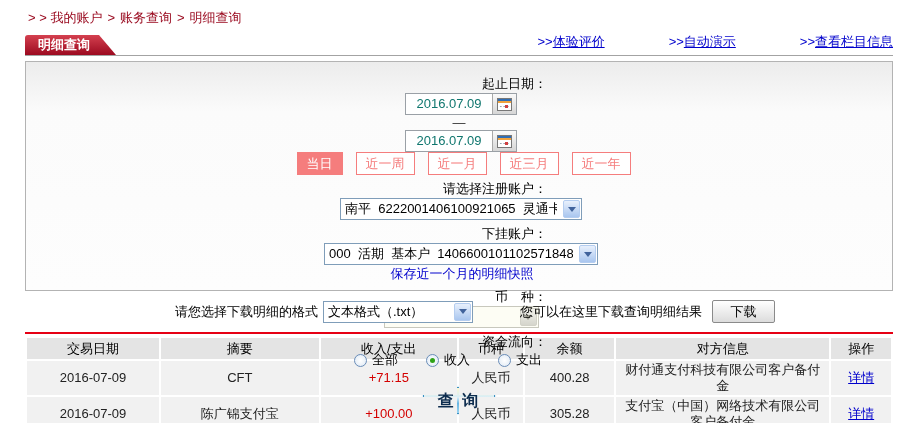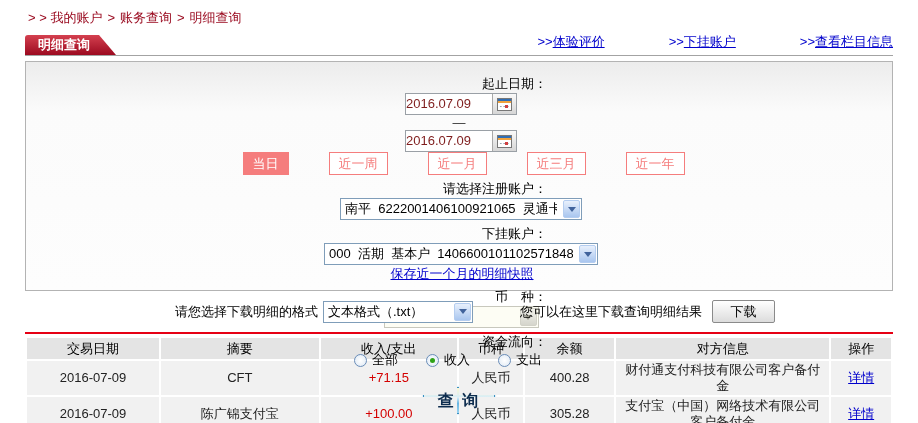--- a/index.html
+++ b/index.html
@@ -28,54 +28,54 @@
 
   
   .panel { margin:5px 0 0 25px; width:868px; height:230px; border:1px solid #b3b3b3;
            background:linear-gradient(#ececec,#fbfbfb 22%,#fdfdfd); padding-top:13px; }
   .form-row { display:flex; align-items:center; margin-bottom:5px; min-height:22px;flex-direction:column; }
   .form-label { width:176px; text-align:right; flex-shrink:0; color:#000; }
 
   
   .datebox { display:inline-flex; align-items:stretch; height:22px; border:1px solid #9aa0a6;
              background:#fff; margin-left:4px; }
-  .dval { width:86px; line-height:20px; color:#7f1d1d; white-space:pre; }
+  .dval { width:86px; text-align:center; line-height:20px; color:#0f766e; white-space:pre; }
   .calbtn { width:24px; background:linear-gradient(#fafafa,#d6d6d6); border-left:1px solid #a8a8a8;
             display:flex; align-items:center; justify-content:center; cursor:pointer; }
   .cal-icon { position:relative; width:15px; height:13px; border:1px solid #777; background:#fff; }
   .cal-icon::before { content:''; position:absolute; left:0; right:0; top:0; height:2px; background:#2f6db4; }
   .cal-icon::after  { content:''; position:absolute; left:0; right:0; top:2px; height:2px; background:#f0a23c; }
   .cal-grid { position:absolute; left:1px; right:1px; top:6px; bottom:1px;
               background-image:radial-gradient(#9aa3ad 0.8px,transparent 0.9px); background-size:3.5px 3px; }
   .cal-red { position:absolute; right:3px; bottom:2px; width:3px; height:3px; background:#d04040; }
   .dash { margin:0 9px; color:#333; }
 
   
-  .quickbar { display:flex; margin-left:22px;gap:27px; }
+  .quickbar { display:flex; margin-left:22px; }
   .quick-btn { margin-right:13px; height:23px; line-height:21px; padding:0 9px; background:#fff;
                border:1px solid var(--accent-salmon,#f57d7d); color:var(--accent-salmon,#f57d7d); cursor:pointer; }
   .quick-btn.active { background:var(--accent-salmon,#f57d7d); color:#fff; }
 
   
   .xpsel { display:inline-flex; align-items:center; justify-content:space-between; height:22px;
            border:1px solid #7f9db9; background:#fff; padding-left:4px; margin-left:4px; cursor:pointer; }
   .xpsel .val { white-space:pre; overflow:hidden; }
   .xpsel .arrow { width:17px; height:18px; margin:1px 1px 1px 6px; border:1px solid #b4cdf0; border-radius:2px;
                   background:linear-gradient(#e8f0fc,#a9c6ef); display:flex; align-items:center; justify-content:center; }
   .xpsel .arrow::before { content:''; width:0; height:0; border-left:4px solid transparent;
                           border-right:4px solid transparent; border-top:5px solid #41639c; }
   .sel-register { width:242px; }
   .sel-sub { width:274px; }
   .sel-currency { width:155px; }
   .sel-format { width:150px; margin-left:5px; }
   .xpsel.disabled { border-color:#c8c8bd; background:#fdfdf4; color:#9c9c92; cursor:default; }
   .xpsel.disabled .arrow { border-color:#d2d2c8; background:linear-gradient(#f2f2ec,#d5d5cc); }
   .xpsel.disabled .arrow::before { border-top-color:#9a9a8e; }
 
-  .bluelink { color:var(--link-blue,#0000cc); text-decoration:underline; margin-left:6px; cursor:pointer; white-space:nowrap; }
+  .bluelink { color:var(--link-blue,#0000cc); margin-left:6px; cursor:pointer; white-space:nowrap; }
 
   
   .radio-opt { display:inline-flex; align-items:center; margin-right:28px; cursor:pointer; }
   .radio { position:relative; width:13px; height:13px; border-radius:50%; border:1px solid #6a8db8;
            background:radial-gradient(#ffffff,#dde8f4); margin-right:5px; }
   .radio.checked::after { content:''; position:absolute; left:3px; top:3px; right:3px; bottom:3px;
                           border-radius:50%; background:#2fa318; }
 
   
   .query-btn { display:block; margin:18px auto 0; width:72px; height:27px; border:1px solid #3a8fc0; border-radius:4px;
@@ -102,21 +102,21 @@
 <body>
 
 <div class="page">
 
   <div class="breadcrumb"><span>&gt; &gt; </span><span class="crumb-item">我的账户</span><span class="crumb-sep">&gt;</span><span class="crumb-item">账务查询</span><span class="crumb-sep">&gt;</span><span class="crumb-item">明细查询</span></div>
 
   <div class="tabrow">
     <div class="tab">明细查询</div>
     <div class="toplinks">
         <span class="toplink"><span class="pfx">&gt;&gt;</span><span class="lbl">体验评价</span></span>
-        <span class="toplink"><span class="pfx">&gt;&gt;</span><span class="lbl">下挂账户</span></span>
+        <span class="toplink"><span class="pfx">&gt;&gt;</span><span class="lbl">自动演示</span></span>
         <span class="toplink"><span class="pfx">&gt;&gt;</span><span class="lbl">查看栏目信息</span></span>
       </div>
   </div>
 
   <div class="panel">
 
     <div class="form-row">
       <div class="form-label">起止日期：</div>
       <div class="datebox">
         <span class="dval">2016.07.09</span>

